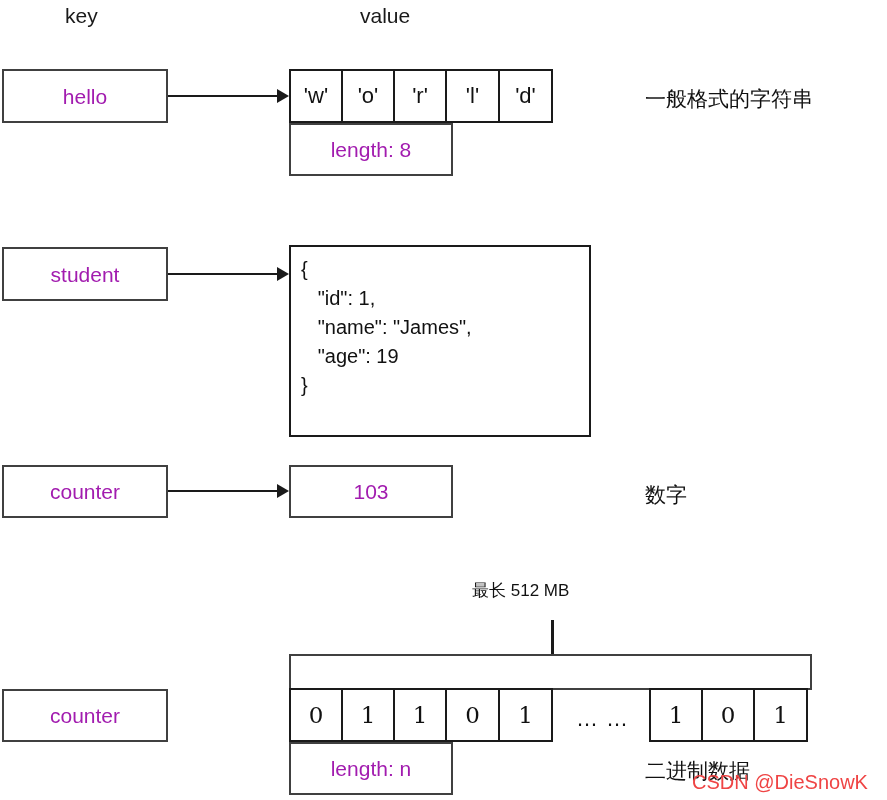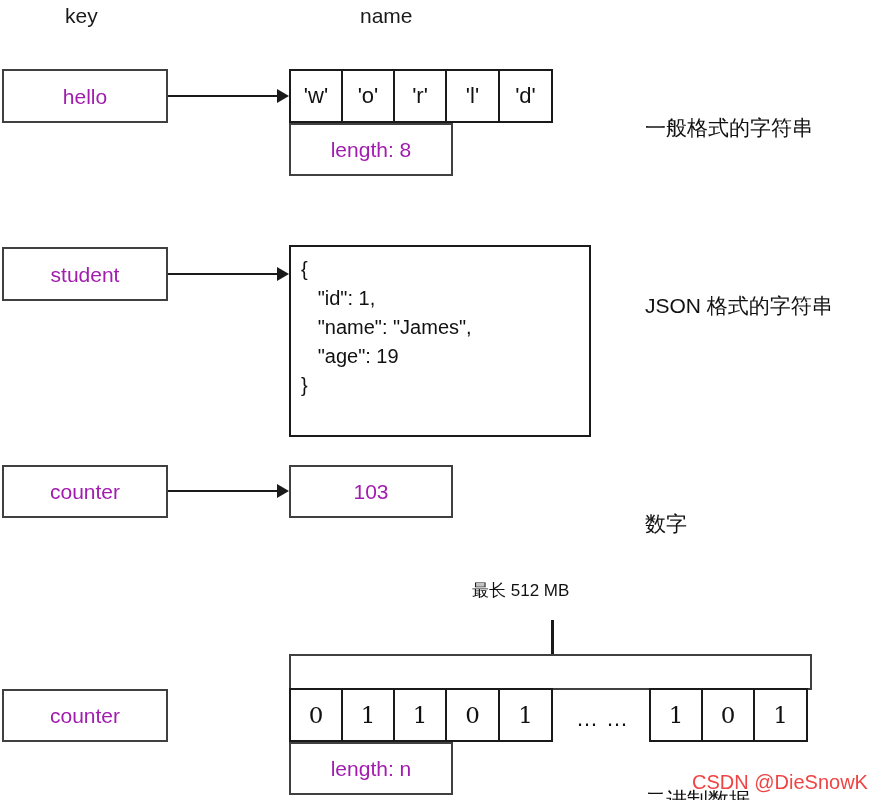--- a/index.html
+++ b/index.html
@@ -92,21 +92,20 @@
     white-space: pre;
     font-family: "Liberation Sans", "DejaVu Sans", sans-serif;
   }
 
   
   .caption {
     font-size: 21px;
     color: #111111;
     white-space: nowrap;
     line-height: 1;
-    margin-top: 29px;
   }
 
   .ellipsis {
     font-size: 22px;
     color: #111111;
     letter-spacing: 1px;
     white-space: nowrap;
     line-height: 1;
   }
 
@@ -124,21 +123,21 @@
     line-height: 1;
     font-family: "Liberation Sans", "DejaVu Sans", sans-serif;
   }
 </style>
 </head>
 <body>
 
 <div class="stage">
 
   <div class="abs hdr" style="left:65px; top:5px;">key</div>
-  <div class="abs hdr" style="left:360px; top:5px;">name</div>
+  <div class="abs hdr" style="left:360px; top:5px;">value</div>
 
   <div class="abs box keybox" style="left:2px; top:69px; width:166px; height:54px;">
     <span>hello</span>
   </div>
 
   <div class="arrow-line" style="left:168px; top:95px; width:110px;"></div>
   <div class="arrow-head" style="left:277px; top:89px;"></div>
 
   <div class="cellrow" style="left:289px; top:69px;">
     <div class="cell" style="width:54px; height:54px;">'w'</div>
@@ -160,21 +159,20 @@
 
   <div class="arrow-line" style="left:168px; top:273px; width:110px;"></div>
   <div class="arrow-head" style="left:277px; top:267px;"></div>
 
   <div class="abs jsonbox" style="left:289px; top:245px; width:302px; height:192px;">{
    "id": 1,
    "name": "James",
    "age": 19
 }</div>
 
-  <div class="abs caption" style="left:645px; top:266px;">JSON 格式的字符串</div>
 
   <div class="abs box keybox" style="left:2px; top:465px; width:166px; height:53px;">
     <span>counter</span>
   </div>
 
   <div class="arrow-line" style="left:168px; top:490px; width:110px;"></div>
   <div class="arrow-head" style="left:277px; top:484px;"></div>
 
   <div class="abs box" style="left:289px; top:465px; width:164px; height:53px;">
     <span>103</span>

